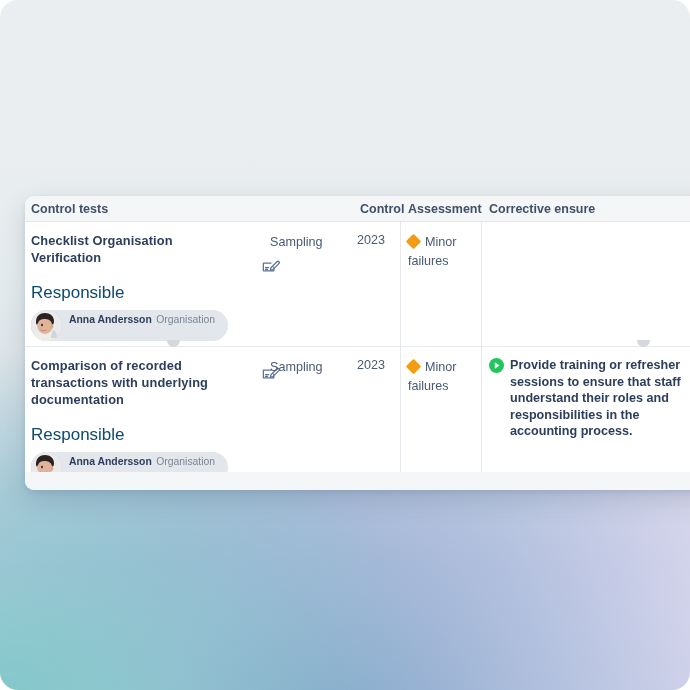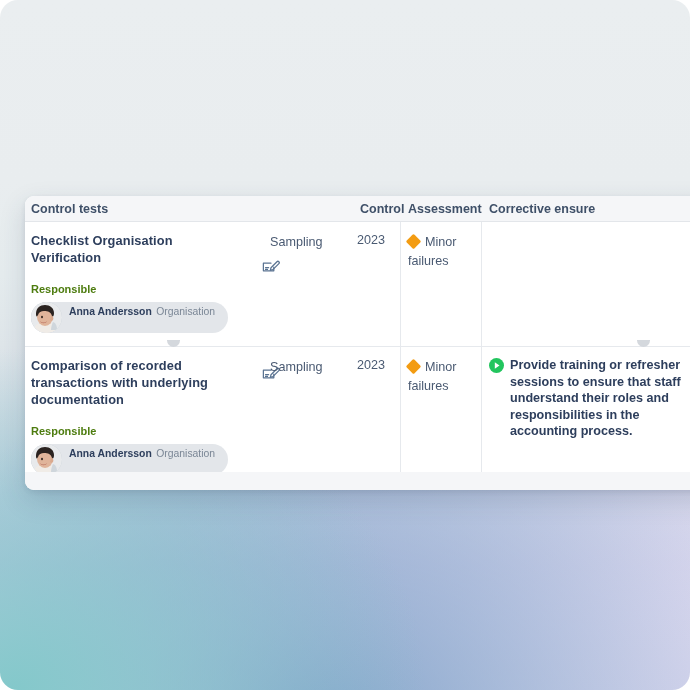--- a/index.html
+++ b/index.html
@@ -76,23 +76,23 @@
 
   .test-title {
     font-size: 12.8px;
     font-weight: bold;
     color: #2d3e5c;
     line-height: 17px;
     letter-spacing: 0.1px;
   }
   .resp-label {
     margin-top: 17px;
-    font-size: 11px;
-    font-weight: bold;
-    color: #4d7c0f;
+    font-size: 17px;
+    font-weight: normal;
+    color: #0c4a6e;
   }
   .chip {
     margin-top: 7px;
     display: inline-flex;
     align-items: flex-start;
     background: #e3e6ea;
     border-radius: 16px;
     height: 31px;
     padding-right: 13px;
     max-width: 200px;

